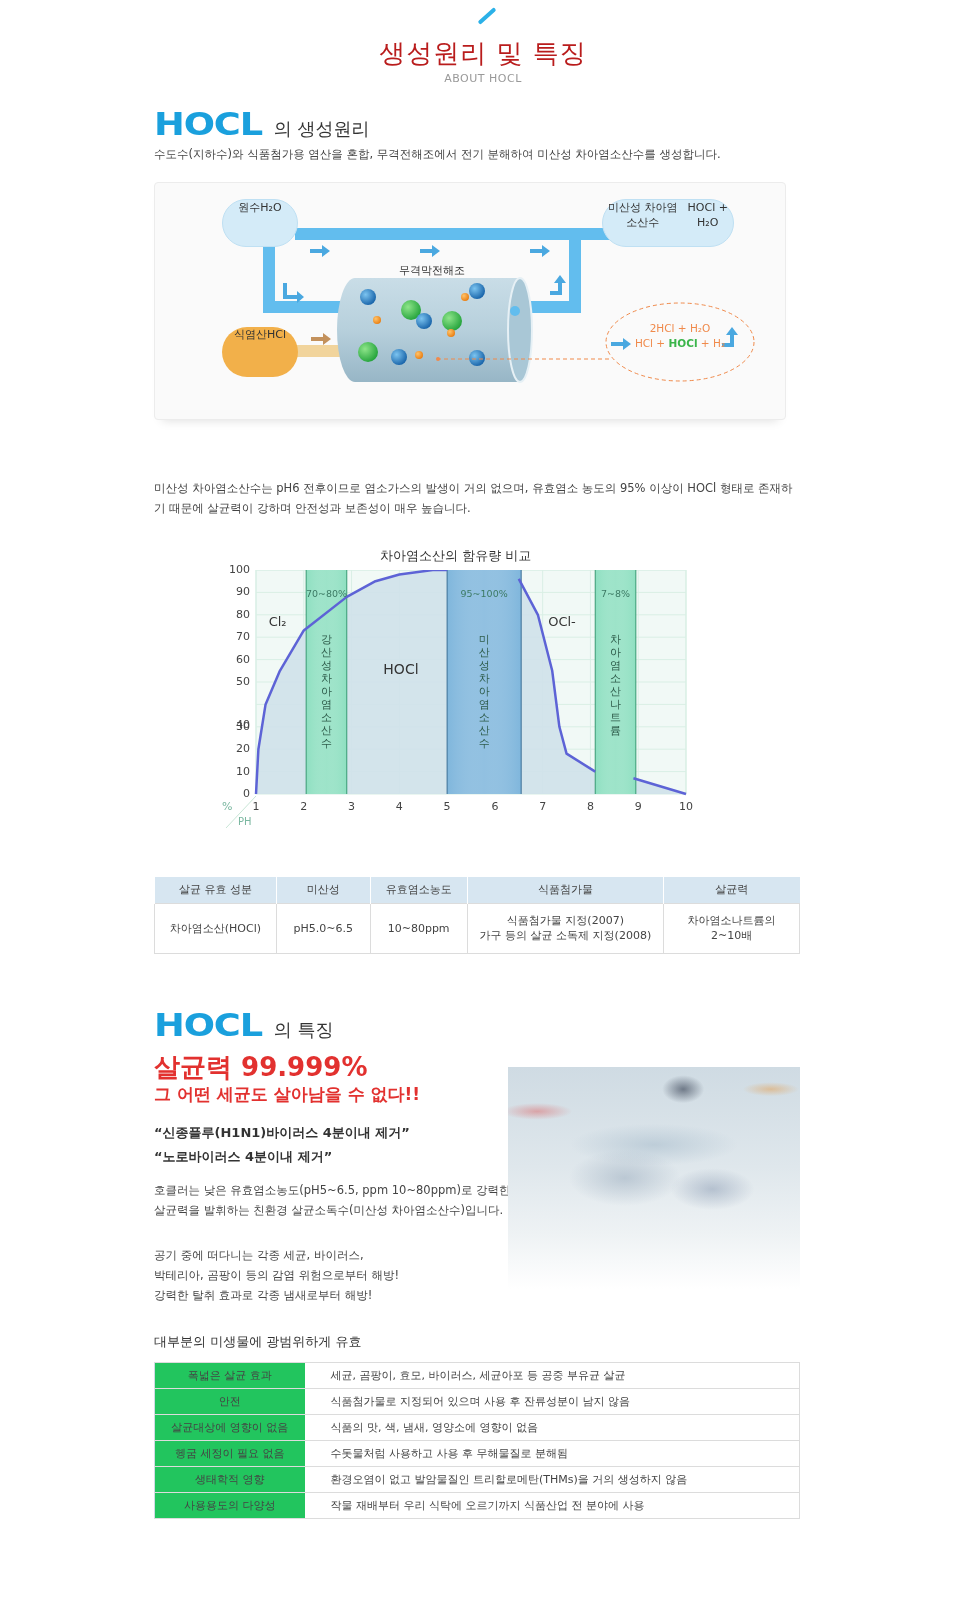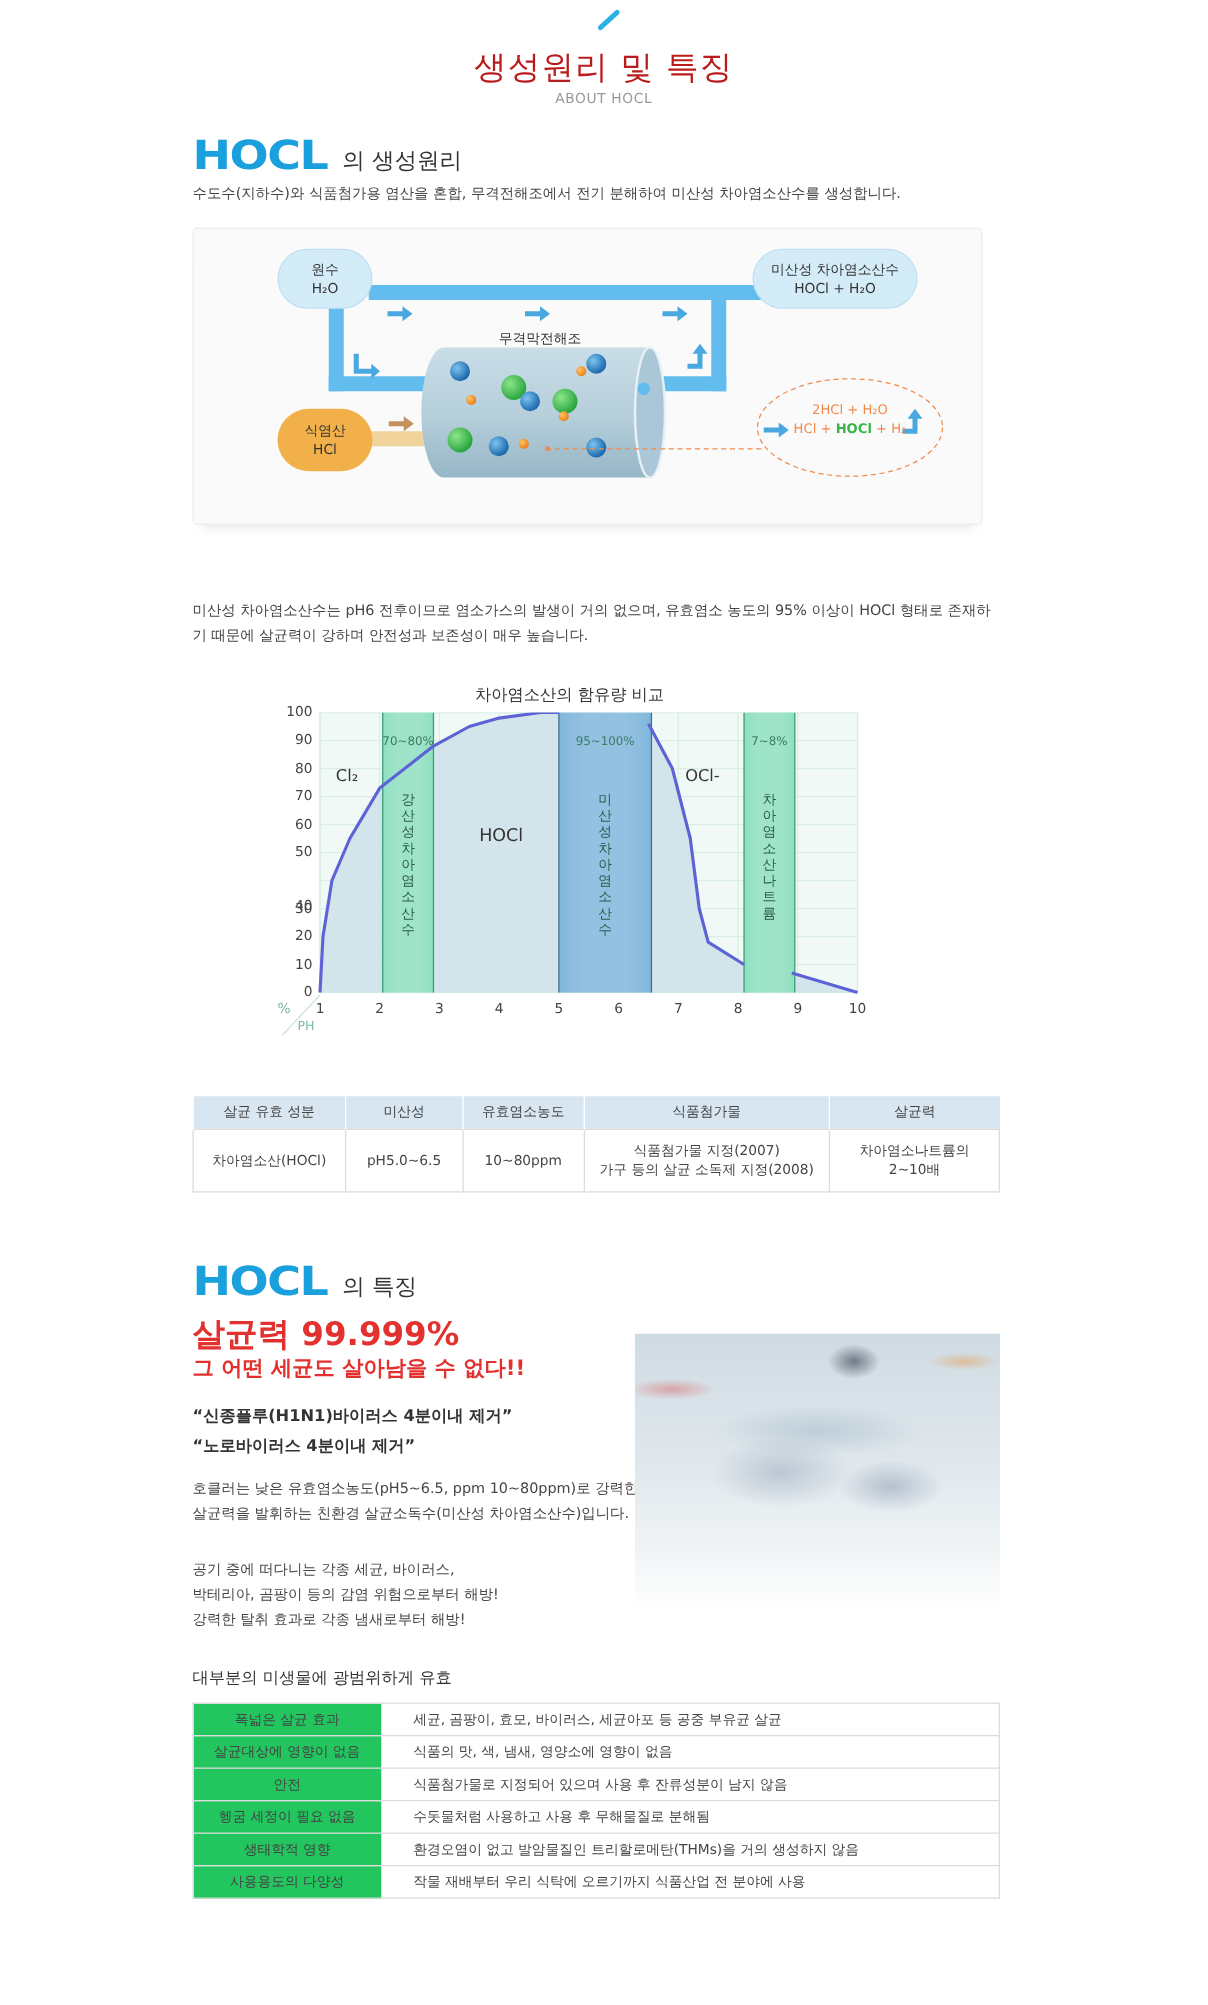--- a/index.html
+++ b/index.html
@@ -8,21 +8,21 @@
   .head-stroke { left: 476px; top: 14px; width: 22px; height: 4px; background: #2bb1e8; transform: rotate(-42deg); border-radius: 2px; }
   .page-title { left: 0; width: 966px; top: 36px; text-align: center; font-size: 26px; color: #b91c1c; letter-spacing: 1px; }
   .page-sub { left: 0; width: 966px; top: 72px; text-align: center; font-size: 11px; color: #999; letter-spacing: 0.5px; }
 
   .sec-title { display: flex; align-items: flex-end; }
   .hocl-logo { font-family: "DejaVu Sans", sans-serif; font-weight: 900; font-size: 32px; color: #1aa0dd; letter-spacing: -1px; line-height: 1; transform: scaleX(1.15); transform-origin: left bottom; }
   .sec-title-text { font-size: 18px; color: #333; margin-left: 26px; line-height: 1; padding-bottom: 2px; }
   .desc { font-size: 11.5px; color: #444; line-height: 20px; }
 
   .diagram { left: 154px; top: 182px; width: 632px; height: 238px; background: #fafafa; border: 1px solid #ececec; border-radius: 4px; box-shadow: 0 8px 10px -8px rgba(0,0,0,0.15); }
-  .pill { position: absolute; border-radius: 30px; text-align: center; font-size: 11px; color: #333; line-height: 15px; display: flex; flex-direction: column; justify-content: center; }
+  .pill { position: absolute; border-radius: 30px; text-align: center; font-size: 11px; color: #333; line-height: 15px; display: flex; flex-direction: row; justify-content: center; }
 
   .chart-title { left: 380px; top: 547px; font-size: 13px; color: #333; }
 
   table { border-collapse: collapse; }
   .comp-table { left: 154px; top: 877px; width: 800px; }
   .comp-table th { background: #d7e6f1; font-weight: normal; font-size: 11px; color: #444; height: 26px; border-left: 1px solid #fff; }
   .comp-table td { font-size: 11px; color: #444; text-align: center; height: 50px; border: 1px solid #dcdcdc; line-height: 15px; }
 
   .feat-red1 { left: 154px; top: 1050px; font-size: 26px; color: #e2312f; font-weight: bold; }
   .feat-red2 { left: 154px; top: 1083px; font-size: 17px; color: #e2312f; font-weight: bold; }
@@ -279,28 +279,28 @@
 
 <div class="abs" style="left:154px; top:1333px; font-size:13px; color:#333;">대부분의 미생물에 광범위하게 유효</div>
 
 <table class="abs feat-table">
   <tbody id="feat-body">
     <tr>
         <td class="k">폭넓은 살균 효과</td>
         <td class="v">세균, 곰팡이, 효모, 바이러스, 세균아포 등 공중 부유균 살균</td>
       </tr>
     <tr>
+        <td class="k">안전</td>
+        <td class="v">식품첨가물로 지정되어 있으며 사용 후 잔류성분이 남지 않음</td>
+      </tr>
+    <tr>
         <td class="k">살균대상에 영향이 없음</td>
         <td class="v">식품의 맛, 색, 냄새, 영양소에 영향이 없음</td>
       </tr>
     <tr>
-        <td class="k">안전</td>
-        <td class="v">식품첨가물로 지정되어 있으며 사용 후 잔류성분이 남지 않음</td>
-      </tr>
-    <tr>
         <td class="k">헹굼 세정이 필요 없음</td>
         <td class="v">수돗물처럼 사용하고 사용 후 무해물질로 분해됨</td>
       </tr>
     <tr>
         <td class="k">생태학적 영향</td>
         <td class="v">환경오염이 없고 발암물질인 트리할로메탄(THMs)을 거의 생성하지 않음</td>
       </tr>
     <tr>
         <td class="k">사용용도의 다양성</td>
         <td class="v">작물 재배부터 우리 식탁에 오르기까지 식품산업 전 분야에 사용</td>

